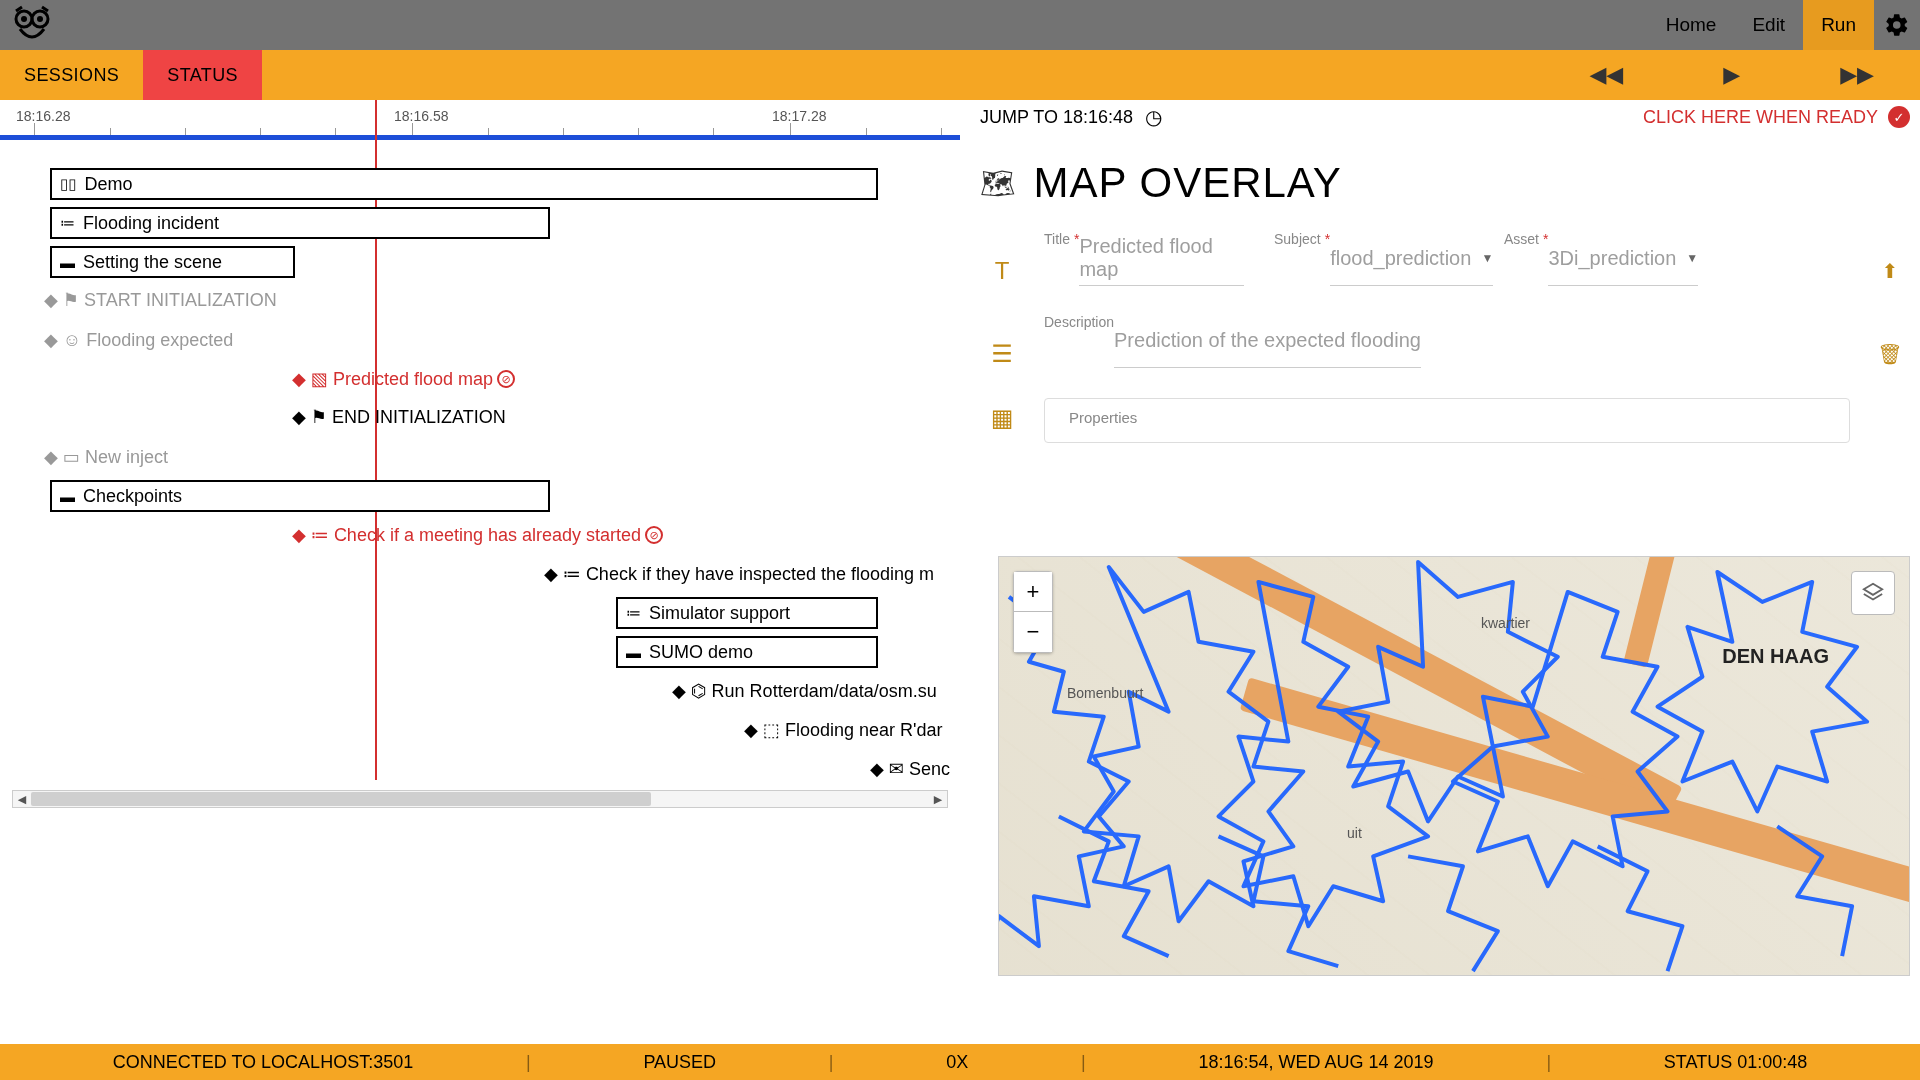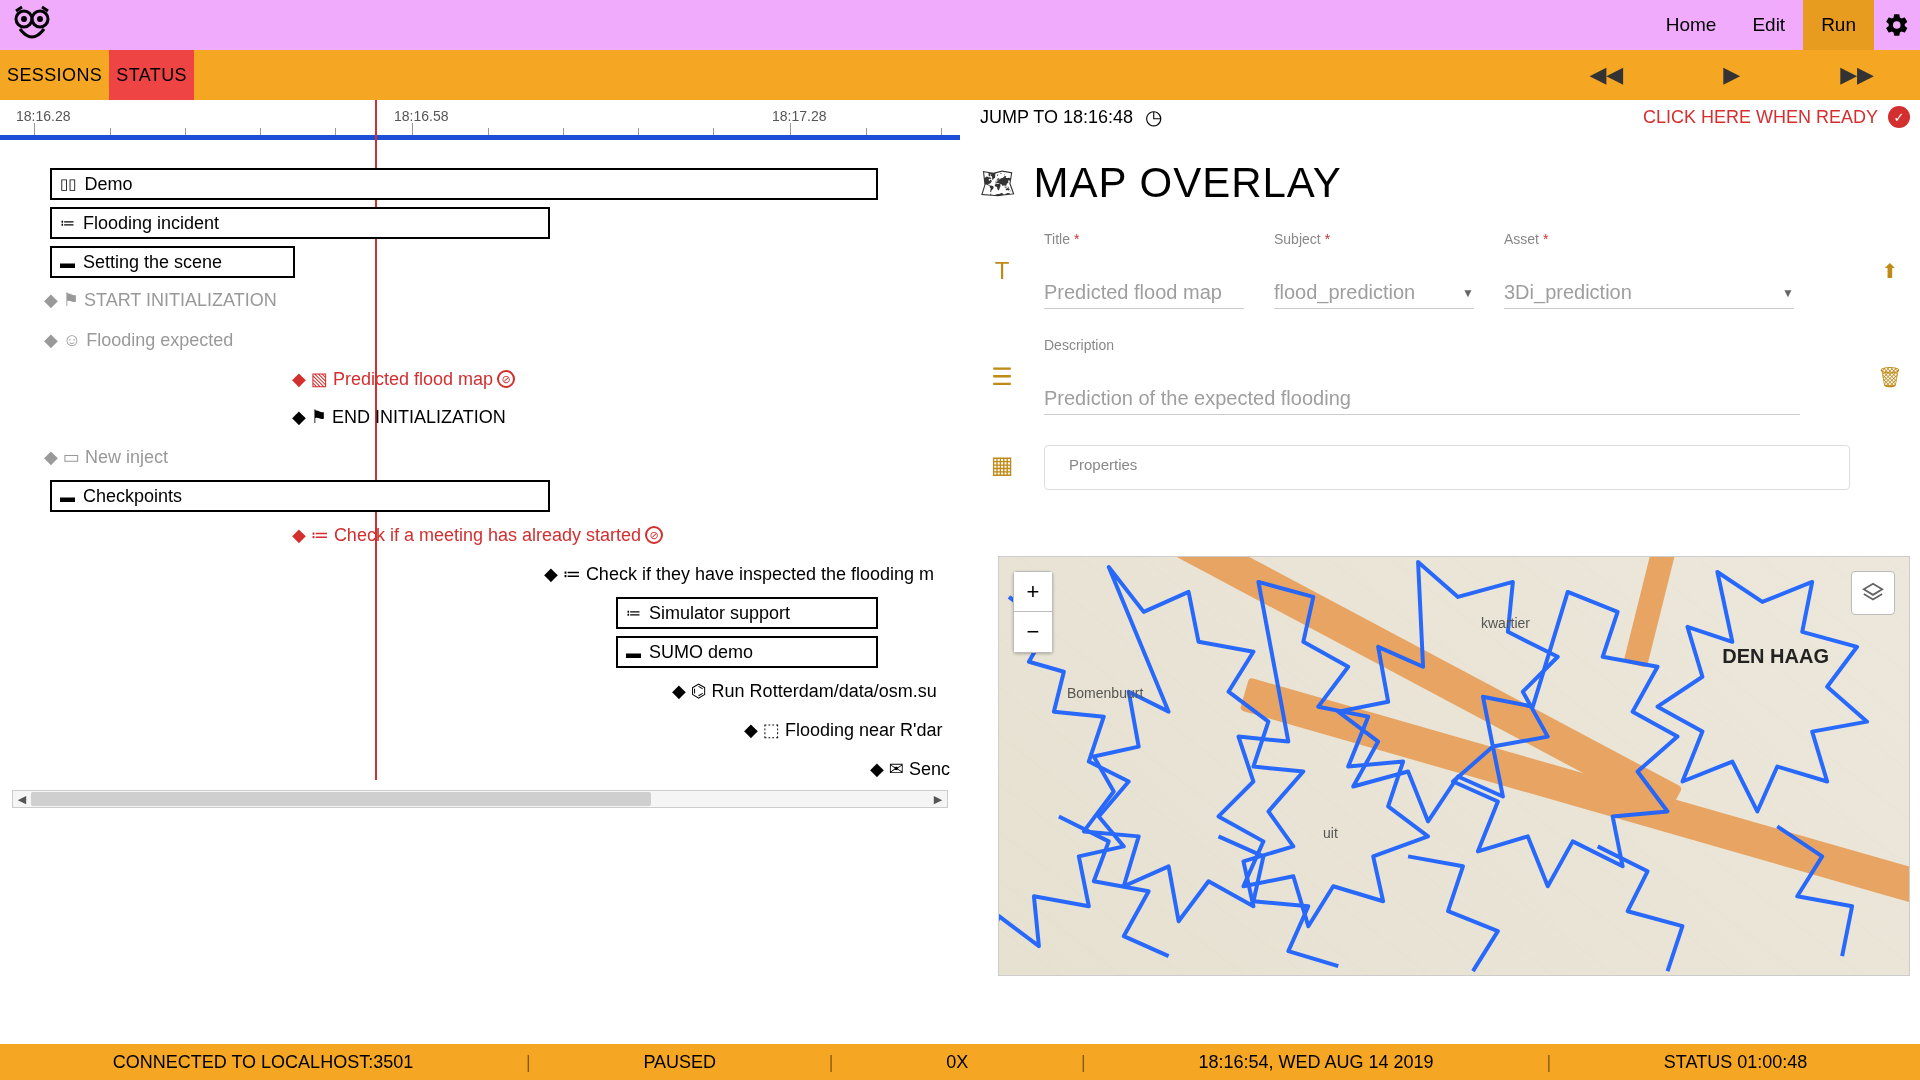--- a/index.html
+++ b/index.html
@@ -1,27 +1,27 @@
 <!DOCTYPE html>
 <html><head>
 <meta charset="utf-8">
 <style>
 * { margin:0; padding:0; box-sizing:border-box; font-family:'Segoe UI',Arial,sans-serif; }
 html,body { width:1920px; height:1080px; background:#fff; overflow:hidden; }
 
 
-.topbar   { position:absolute; left:0; top:0; width:1920px; height:50px; background:#f0abfc; display:flex; align-items:center; }
+.topbar   { position:absolute; left:0; top:0; width:1920px; height:50px; background:#737373; display:flex; align-items:center; }
 .logo     { width:48px; height:48px; margin:0 8px; display:flex; align-items:center; justify-content:center; font-size:32px; }
 .nav-right{ margin-left:auto; display:flex; align-items:center; height:50px; }
 .nav-link { padding:0 18px; height:50px; display:flex; align-items:center; color:#000; font-size:19px; cursor:pointer; }
 .nav-link.active { background:#e79b1f; }
 .gear-btn { width:46px; height:50px; display:flex; align-items:center; justify-content:center; font-size:26px; cursor:pointer; }
 
 .tabbar   { position:absolute; left:0; top:50px; width:1920px; height:50px; background:#f5a623; display:flex; align-items:center; }
-.tab-btn  { padding:0 7px; height:50px; display:flex; align-items:center; color:#000; font-size:18px; cursor:pointer; letter-spacing:.4px; }
+.tab-btn  { padding:0 24px; height:50px; display:flex; align-items:center; color:#000; font-size:18px; cursor:pointer; letter-spacing:.4px; }
 .tab-btn.active { background:#ef4444; }
 .play-ctrls { margin-left:auto; display:flex; gap:100px; padding-right:46px; }
 .play-ctrls span { font-size:22px; color:#333; cursor:pointer; }
 
 
 .timeline-axis { position:absolute; left:0; top:100px; width:960px; height:40px; border-bottom:5px solid #1d4ed8; }
 .axis-label    { position:absolute; top:8px; font-size:14px; color:#555; }
 .ticks         { position:absolute; bottom:0; height:8px; width:100%; }
 .ticks span    { position:absolute; bottom:0; width:1px; height:7px; background:#999; }
 
@@ -47,21 +47,21 @@
 .ready-chip  { font-size:18px; color:#d32f2f; display:flex; align-items:center; gap:10px; cursor:pointer; }
 .ready-chip .chk{ width:22px; height:22px; border-radius:50%; background:#d32f2f; color:#fff; display:flex; align-items:center; justify-content:center; font-size:13px; }
 
 .panel-head  { display:flex; align-items:center; gap:18px; margin-top:30px; }
 .panel-head .ic { font-size:28px; color:#333; }
 .panel-title { font-size:42px; font-weight:300; letter-spacing:1px; }
 
 .form-row-3  { display:flex; margin-top:24px; gap:20px; }
 .f-icon      { width:44px; font-size:24px; color:#c08a17; text-align:center; margin-top:26px; }
 .f-grp       { display:flex; gap:30px; flex:1; }
-.f-field     { display:flex; flex-direction:column;gap:24px; }
+.f-field     { display:flex; flex-direction:row; }
 .f-lab       { font-size:14px; color:#888; margin-bottom:6px; }
 .f-lab .req  { color:#d32f2f; margin-left:4px; }
 .f-val       { font-size:20px; color:#9e9e9e; padding:4px 0; border-bottom:1px solid #ccc; display:flex; align-items:center; justify-content:space-between; gap:10px; }
 .f-val .caret{ font-size:12px; color:#666; }
 .side-ic     { width:40px; font-size:20px; color:#c08a17; text-align:center; margin-top:28px; cursor:pointer; }
 
 .prop-box-wrap { display:flex; margin-top:30px; gap:20px; }
 .prop-ic     { width:44px; font-size:24px; color:#c08a17; text-align:center; margin-top:6px; }
 .prop-box    { border:1px solid #ddd; border-radius:4px; flex:1; padding:10px 24px; }
 .prop-lab    { font-size:15px; color:#888; margin-bottom:6px; }
@@ -289,21 +289,21 @@
       <path d="M60 260 l50 25 l-15 40 l55 10 l-25 45 l45 20"></path>
       <path d="M220 280 l45 20 l-10 45 l55 5 l-20 45 l50 15"></path>
       <path d="M410 300 l55 10 l-15 45 l50 20 l-25 40"></path>
       <path d="M600 290 l50 25 l-20 40 l55 15 l-15 45"></path>
       <path d="M780 270 l45 30 l-25 40 l55 10 l-10 50"></path>
     </g>
   </svg>
   <span class="map-label" style="right:80px; top:88px">DEN HAAG</span>
   <span class="map-small" style="left:68px; top:128px">Bomenbuurt</span>
   <span class="map-small" style="left:482px; top:58px">kwartier</span>
-  <span class="map-small" style="left:324px; top:268px">uit</span>
+  <span class="map-small" style="left:348px; top:268px">uit</span>
   <div class="map-zoom">
     <button>+</button>
     <button>−</button>
   </div>
   <div class="map-layers">
     <svg width="22" height="22" viewBox="0 0 24 24" fill="none" stroke="#666" stroke-width="2">
         <path d="M12 2 L22 8 L12 14 L2 8 Z"></path>
         <path d="M2 13 L12 19 L22 13"></path>
       </svg>
   </div>

